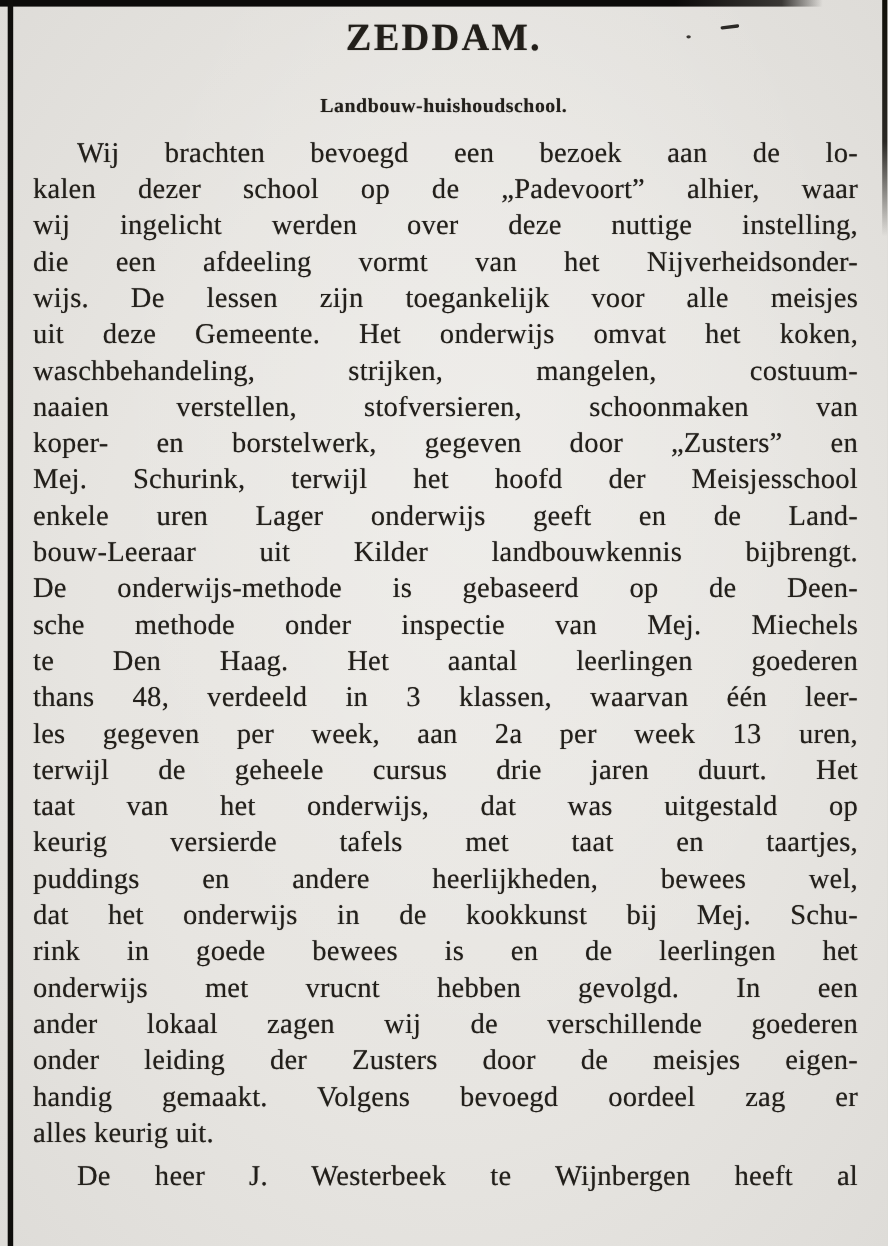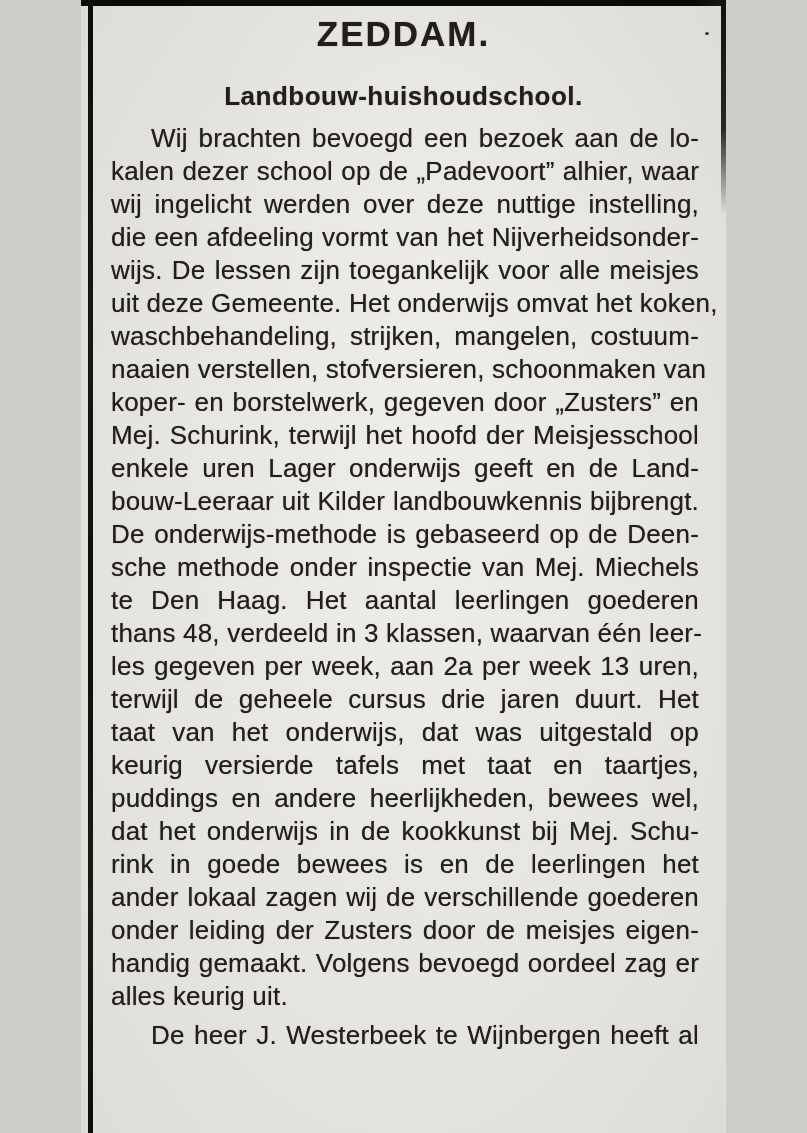--- a/index.html
+++ b/index.html
@@ -3,28 +3,28 @@
 <meta charset="utf-8">
 <style>
   :root{
     --paper:#e8e6e2;
     --ink:#221f1a;
     --rule:#121110;
   }
   html,body{margin:0;padding:0;background:#cfcdc9;}
   .page{
     position:relative;
-    width:645px;height:1133px;
+    width:807px;height:1133px;
     margin:0 auto;
     overflow:hidden;
     background:
       radial-gradient(ellipse at 55% 35%, rgba(255,255,255,0.25) 0%, rgba(255,255,255,0) 55%),
       radial-gradient(ellipse at 50% 50%, #eae8e4 0%, #e7e5e1 55%, #dedcd8 100%),
       var(--paper);
-    font-family:Liberation Sans, sans-serif;
+    font-family:Liberation Serif, serif;
     color:var(--ink);
   }
   .top-rule{
     position:absolute;top:0;left:0;
     width:748px;height:6px;
     background:linear-gradient(to right,#0c0b0a 0%,#0c0b0a 82%,#3a3835 95%,rgba(40,38,35,0) 100%);
   }
   .left-rule{
     position:absolute;top:0;left:7px;
     width:5px;height:1133px;
@@ -48,21 +48,21 @@
   h1.title{
     margin:14px 0 0 0;
     text-align:center;
     font-size:35px;line-height:40px;
     font-weight:bold;letter-spacing:2px;
     text-shadow:0 0 1px rgba(20,18,15,0.55);
   }
   h2.subtitle{
     margin:27px 0 0 0;
     text-align:center;
-    font-size:26px;line-height:30px;
+    font-size:18px;line-height:30px;
     font-weight:bold;letter-spacing:0.5px;
     text-shadow:0 0 1px rgba(20,18,15,0.5);
   }
   .body{
     margin-top:11px;
     padding:0 27px 0 30px;
     font-size:26px;
     letter-spacing:0.2px;
     text-shadow:0 0 0.8px rgba(25,22,18,0.6);
   }
@@ -107,19 +107,20 @@
       <div class="line">sche methode onder inspectie van Mej. Miechels</div>
       <div class="line">te Den Haag. Het aantal leerlingen goederen</div>
       <div class="line">thans 48, verdeeld in 3 klassen, waarvan één leer-</div>
       <div class="line">les gegeven per week, aan 2a per week 13 uren,</div>
       <div class="line">terwijl de geheele cursus drie jaren duurt. Het</div>
       <div class="line">taat van het onderwijs, dat was uitgestald op</div>
       <div class="line">keurig versierde tafels met taat en taartjes,</div>
       <div class="line">puddings en andere heerlijkheden, bewees wel,</div>
       <div class="line">dat het onderwijs in de kookkunst bij Mej. Schu-</div>
       <div class="line">rink in goede bewees is en de leerlingen het</div>
+      <div class="line">onderwijs met vrucnt hebben gevolgd. In een</div>
       <div class="line">ander lokaal zagen wij de verschillende goederen</div>
       <div class="line">onder leiding der Zusters door de meisjes eigen-</div>
       <div class="line">handig gemaakt. Volgens bevoegd oordeel zag er</div>
       <div class="line end">alles keurig uit.</div>
       <div class="line indent partial">De heer J. Westerbeek te Wijnbergen heeft al</div>
     </div>
 </div>
 
 </body></html>

